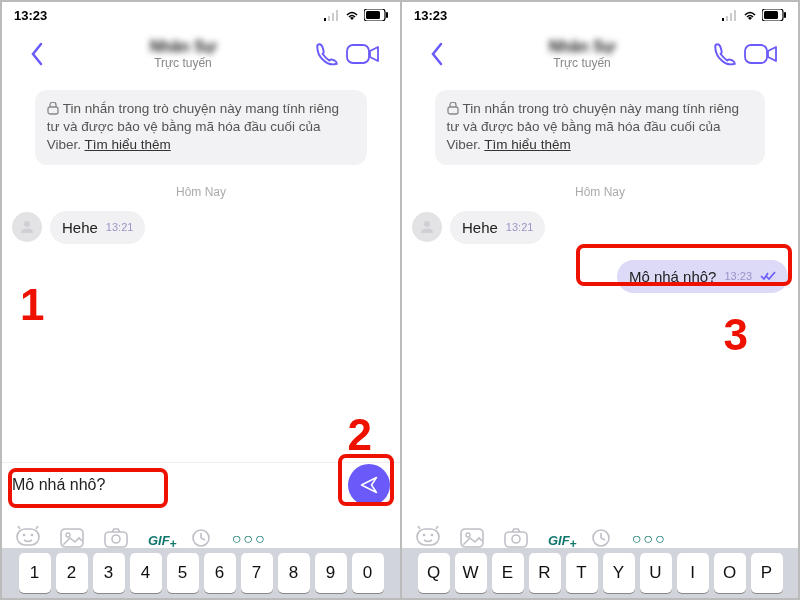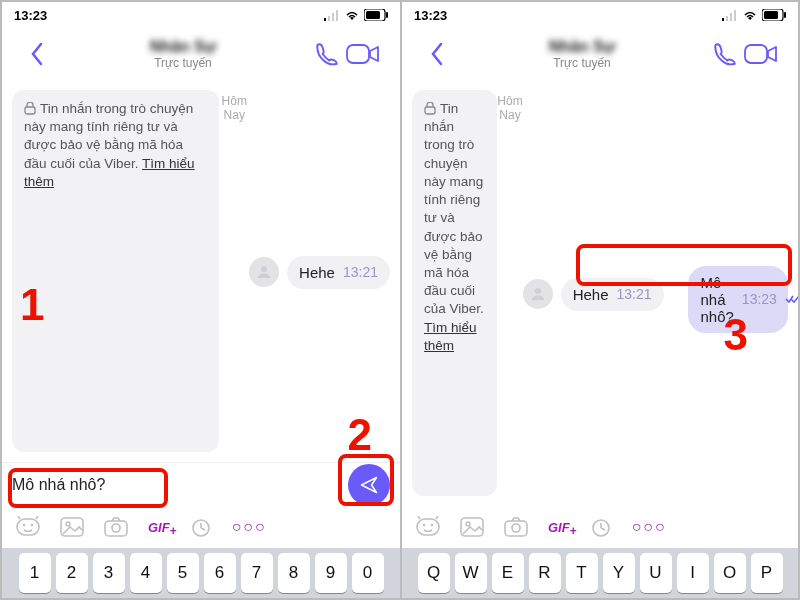--- a/index.html
+++ b/index.html
@@ -13,43 +13,43 @@
 
   
   .chat-header { height: 52px; display:flex; align-items:center; padding: 0 20px; gap: 6px; }
   .back-arrow { color:#6a5af9; font-size: 26px; padding: 0 8px; }
   .title-block { flex:1; display:flex; flex-direction:column; align-items:center; justify-content:center; line-height:1.2; }
   .contact-name { font-size:16px; font-weight:600; color:#222; filter: blur(3px); }
   .contact-status { font-size:12px; color:#888; }
   .hdr-icon { color:#6a5af9; }
 
   
-  .messages { flex:1; overflow:hidden; padding: 6px 10px 4px 10px; display:flex; gap:0; position:relative; }
+  .messages { flex:1; overflow:hidden; padding: 6px 10px 4px 10px; display:flex; flex-direction:column; gap:6px; position:relative; }
   .notice-box { margin: 4px auto 6px auto; width: 88%; background:#f2f2f4; border-radius:12px; padding: 10px 12px; font-size:13.5px; color:#555; line-height:1.35; }
   .notice-box .learn { text-decoration: underline; color:#333; }
   .date-sep { text-align:center; font-size:12px; color:#aaa; margin: 8px 0 6px; }
 
   .msg-row { display:flex; align-items:center; gap:8px; }
   .msg-row.in { justify-content:flex-start; }
   .msg-row.out { justify-content:flex-end; }
   .avatar { width:30px; height:30px; border-radius:50%; background:#e3e3e6; display:flex; align-items:center; justify-content:center; color:#bcbcc2; }
   .bubble { padding: 8px 12px; border-radius: 18px; font-size:15px; display:flex; align-items:center; gap:8px; max-width: 80%; }
   .bubble.in { background:#f1f1f3; color:#222; }
   .bubble.out { background:#dcdaf7; color:#222; }
-  .msg-time { font-size:14px; color:#9a94c9; }
+  .msg-time { font-size:11px; color:#9a94c9; }
   .ticks { color:#6a5af9; font-size:13px; }
 
   
   .inputbar { height: 44px; display:flex; align-items:center; padding: 0 10px; gap:8px; border-top: 1px solid #eee; }
   .msg-input { flex:1; border:none; outline:none; font-size:16px; color:#222; }
   .msg-input::placeholder { color:#aaa; }
   .send-btn, .mic-btn { width:42px; height:42px; border-radius:50%; background:#6a5af9; display:flex; align-items:center; justify-content:center; color:#fff; }
 
   
-  .iconstrip { height: 42px; display:flex; align-items:center; gap:20px; padding: 0 14px; color:#a21caf; }
+  .iconstrip { height: 42px; display:flex; align-items:flex-end; gap:20px; padding: 0 14px; color:#0f766e; }
   .iconstrip .sp { flex:1; }
 
   
   .kbrow { height: 50px; background:#d1d4da; display:flex; align-items:center; justify-content:center; gap:5px; padding:0 4px; }
   .key { background:#fff; color:#111; border-radius:5px; width:32px; height:40px; display:flex; align-items:center; justify-content:center; font-size:17px; box-shadow: 0 1px 0 #888; }
 
   
   .callout { position:absolute; border:4px solid #e10; border-radius:8px; pointer-events:none; }
   .callnum { position:absolute; color:#e10; font-size:44px; font-weight:800; pointer-events:none; }
 

